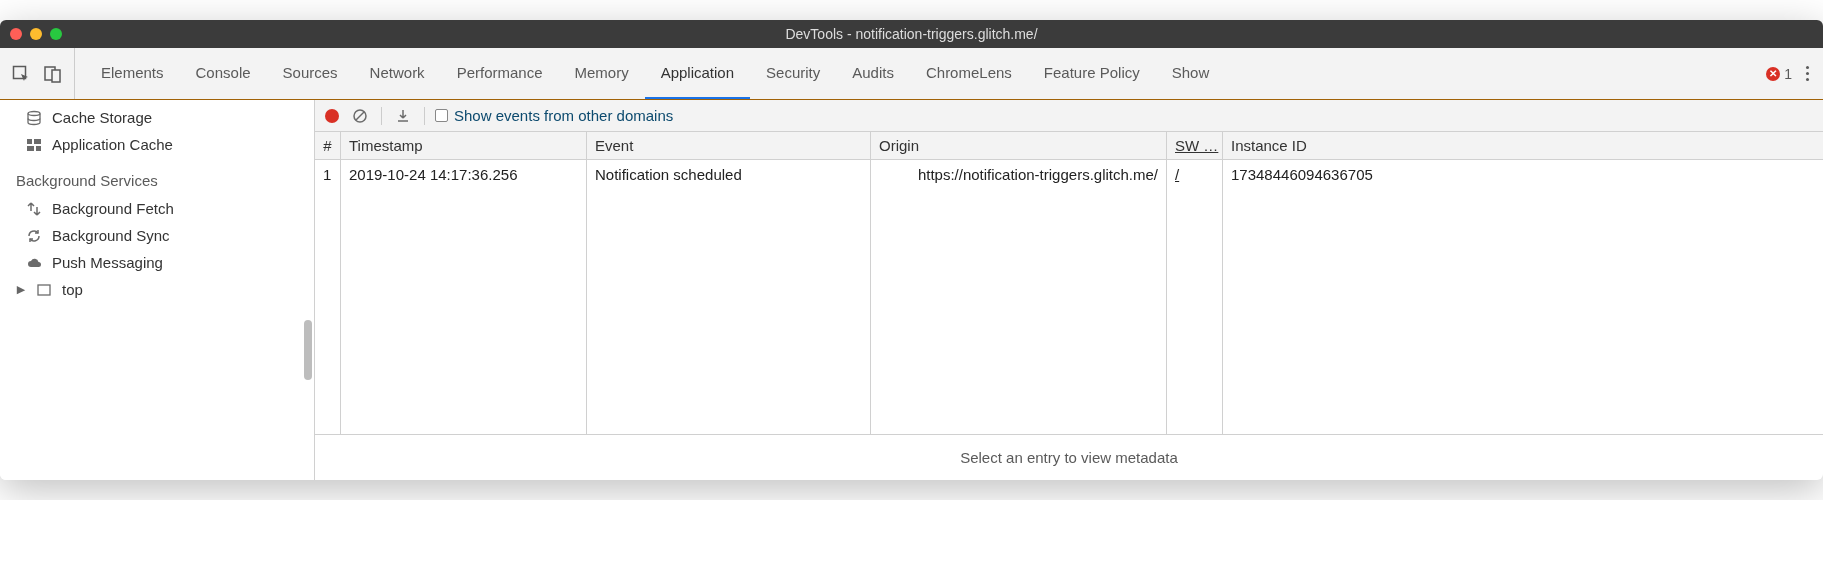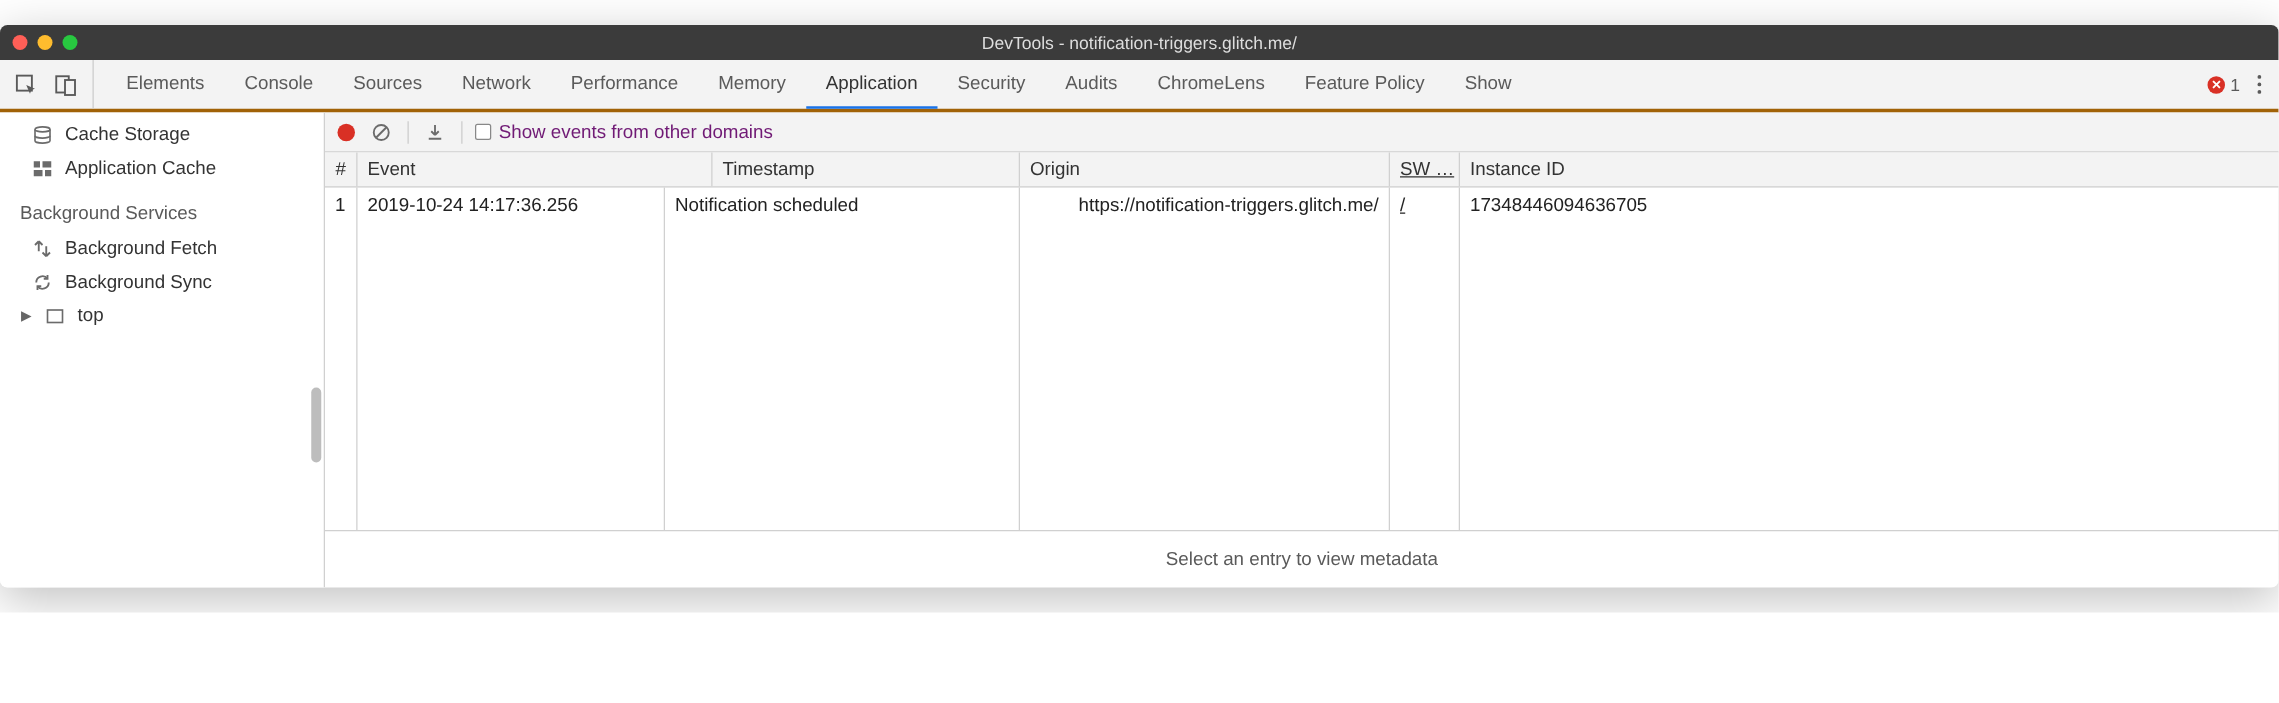--- a/index.html
+++ b/index.html
@@ -5,44 +5,44 @@
 * { margin: 0; padding: 0; box-sizing: border-box; font-family: -apple-system, BlinkMacSystemFont, "Segoe UI", Helvetica, Arial, sans-serif; }
 body { background: #fff; }
 .window { width: 1823px; background: #fff; box-shadow: 0 10px 40px rgba(0,0,0,0.25); border-radius: 6px; overflow: hidden; margin: 20px auto; }
 .titlebar { background: #3b3b3b; height: 28px; display: flex; align-items: center; padding: 0 10px; position: relative; }
 .traffic-lights { display: flex; gap: 8px; }
 .traffic-light { width: 12px; height: 12px; border-radius: 50%; }
 .tl-red { background: #ff5f57; }
 .tl-yellow { background: #febc2e; }
 .tl-green { background: #28c840; }
 .titlebar-title { position: absolute; left: 50%; transform: translateX(-50%); color: #ddd; font-size: 14px; }
-.tabbar { height: 42px; display: flex; align-items: center; border-bottom: 3px solid #a16207; background: #f3f3f3; padding: 0 10px; }
+.tabbar { height: 52px; display: flex; align-items: center; border-bottom: 1px solid #a16207; background: #f3f3f3; padding: 0 10px; }
 .tabbar-left { display: flex; align-items: center; gap: 10px; padding-right: 10px; border-right: 1px solid #ccc; height: 100%; }
 .icon-btn { width: 22px; height: 22px; display: flex; align-items: center; justify-content: center; color: #5a5a5a; cursor: pointer; }
 .tabs { display: flex; height: 100%; margin-left: 10px; }
 .tab { padding: 0 16px; display: flex; align-items: center; color: #5a5a5a; font-size: 15px; cursor: pointer; border-bottom: 2px solid transparent; }
 .tab.active { color: #333; border-bottom: 2px solid #1a73e8; }
 .tabbar-right { margin-left: auto; display: flex; align-items: center; gap: 10px; }
 .error-badge { display: flex; align-items: center; gap: 4px; color: #5a5a5a; font-size: 14px; }
 .error-circle { width: 14px; height: 14px; background: #d93025; border-radius: 50%; display: flex; align-items: center; justify-content: center; color: #fff; font-size: 10px; font-weight: bold; }
 .kebab { display: flex; flex-direction: column; gap: 3px; padding: 4px; cursor: pointer; }
 .kebab span { width: 3px; height: 3px; background: #5a5a5a; border-radius: 50%; }
 .body { display: flex; height: 380px; }
-.sidebar { width: 260px; border-right: 1px solid #d0d0d0; overflow-y: auto; background: #fff; padding-top: 4px; position: relative; }
+.sidebar { width: 315px; border-right: 1px solid #d0d0d0; overflow-y: auto; background: #fff; padding-top: 4px; position: relative; }
 .sidebar-item { display: flex; align-items: center; gap: 10px; padding: 5px 10px 5px 26px; font-size: 15px; color: #333; cursor: pointer; }
 .sidebar-item.selected { background: #e8e8e8; }
 .sidebar-heading { padding: 14px 10px 6px 16px; font-size: 15px; color: #5a5a5a; }
 .sidebar-icon { width: 16px; height: 16px; display: flex; align-items: center; justify-content: center; color: #6b6b6b; flex-shrink: 0; }
 .tree-toggle { width: 10px; text-align: center; color: #666; font-size: 11px; }
 .scrollthumb { position: absolute; right: 2px; top: 220px; width: 8px; height: 60px; background: #bdbdbd; border-radius: 4px; }
 .main { flex: 1; display: flex; flex-direction: column; }
 .toolbar { height: 32px; display: flex; align-items: center; gap: 10px; padding: 0 10px; border-bottom: 1px solid #d0d0d0; background: #f3f3f3; }
 .record-btn { width: 14px; height: 14px; background: #d93025; border-radius: 50%; cursor: pointer; }
 .divider { width: 1px; height: 18px; background: #ccc; }
-.checkbox-row { display: flex; align-items: center; gap: 6px; font-size: 15px; color: #701a75; text-align: center; }
+.checkbox-row { display: flex; align-items: center; gap: 6px; font-size: 15px; color: #0c4a6e; text-align: center; }
 .checkbox { width: 13px; height: 13px; border: 1px solid #888; background: #fff; border-radius: 2px; }
 .table-wrap { flex: 1; display: flex; flex-direction: column; }
 .table-header { display: flex; background: #f3f3f3; border-bottom: 1px solid #d0d0d0; height: 28px; }
 .th { padding: 4px 8px; font-size: 15px; color: #333; border-right: 1px solid #d0d0d0; display: flex; align-items: center; overflow: hidden; white-space: nowrap; }
 .col-num { width: 26px; justify-content: center; }
 .col-ts { width: 246px; }
 .col-evt { width: 284px; }
 .col-origin { width: 296px; text-align: right; }
 .col-sw { width: 56px; text-decoration: underline; }
 .col-inst { flex: 1; border-right: none; }
@@ -144,20 +144,28 @@
       </div>
       <div class="sidebar-item">
         <span class="sidebar-icon">
           <svg width="16" height="16" viewBox="0 0 16 16">
               <path d="M3 8 a5 5 0 0 1 9 -3 M13 8 a5 5 0 0 1 -9 3" fill="none" stroke="#6b6b6b" stroke-width="1.5"></path>
               <path d="M12 2 v3 h-3 M4 14 v-3 h3" fill="none" stroke="#6b6b6b" stroke-width="1.5"></path>
             </svg>
         </span>
         <span>Background Sync</span>
       </div>
+      <div class="sidebar-item">
+        <span class="sidebar-icon">
+          <svg width="16" height="16" viewBox="0 0 16 16">
+              <path d="M5 12 a3 3 0 0 1 0 -6 a4 4 0 0 1 7.5 1 a2.5 2.5 0 0 1 0 5 Z" fill="#6b6b6b"></path>
+            </svg>
+        </span>
+        <span>Push Messaging</span>
+      </div>
 
       <div class="sidebar-item" style="padding-left:16px;">
         <span class="tree-toggle">▶</span>
         <span class="sidebar-icon">
           <svg width="16" height="16" viewBox="0 0 16 16">
               <rect x="2" y="3" width="12" height="10" fill="none" stroke="#6b6b6b" stroke-width="1.3"></rect>
             </svg>
         </span>
         <span>top</span>
       </div>
@@ -183,22 +191,22 @@
         <div class="divider"></div>
         <label class="checkbox-row">
           <span class="checkbox"></span>
           <span>Show events from other domains</span>
         </label>
       </div>
 
       <div class="table-wrap">
         <div class="table-header">
           <div class="th col-num">#</div>
+          <div class="th col-ts">Timestamp</div>
           <div class="th col-evt">Event</div>
-          <div class="th col-ts">Timestamp</div>
           <div class="th col-origin">Origin</div>
           <div class="th col-sw">SW …</div>
           <div class="th col-inst">Instance ID</div>
         </div>
         <div class="table-body">
           <div class="tcell col-num">1</div>
           <div class="tcell col-ts">2019-10-24 14:17:36.256</div>
           <div class="tcell col-evt">Notification scheduled</div>
           <div class="tcell col-origin">https://notification-triggers.glitch.me/</div>
           <div class="tcell col-sw">/</div>

